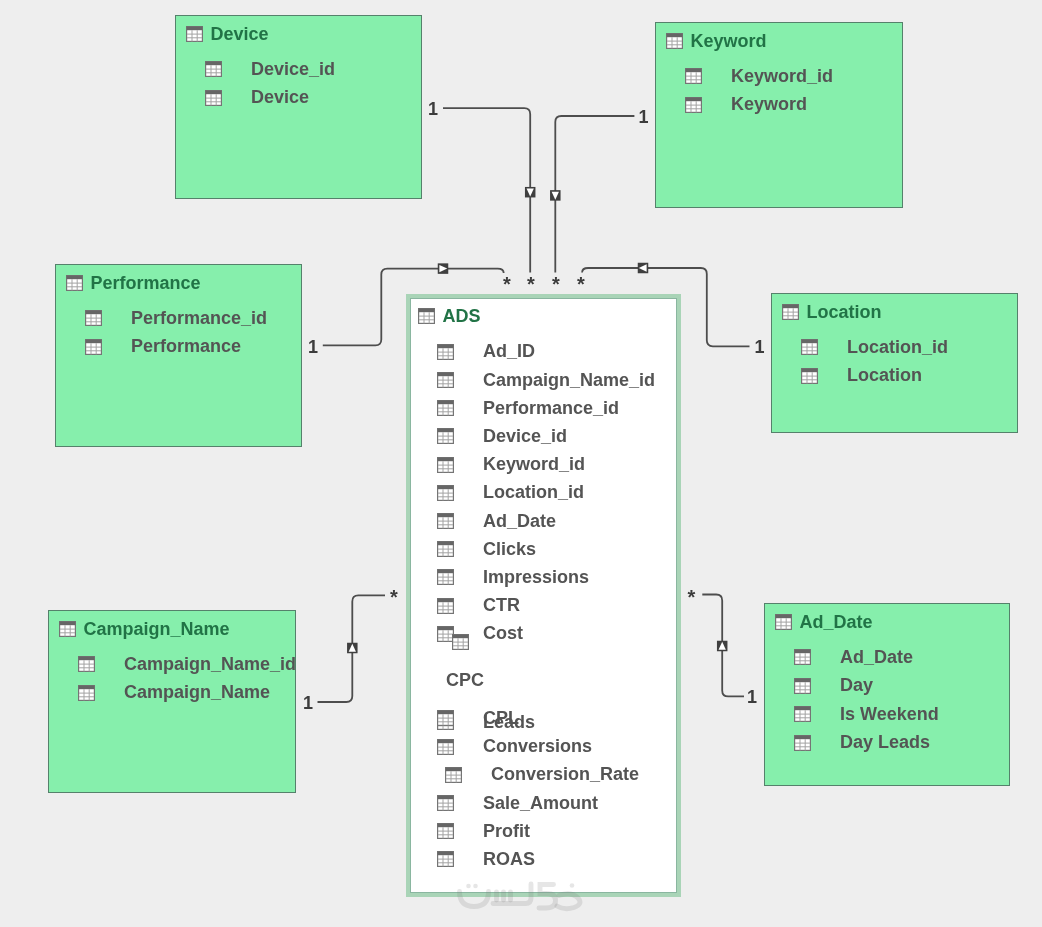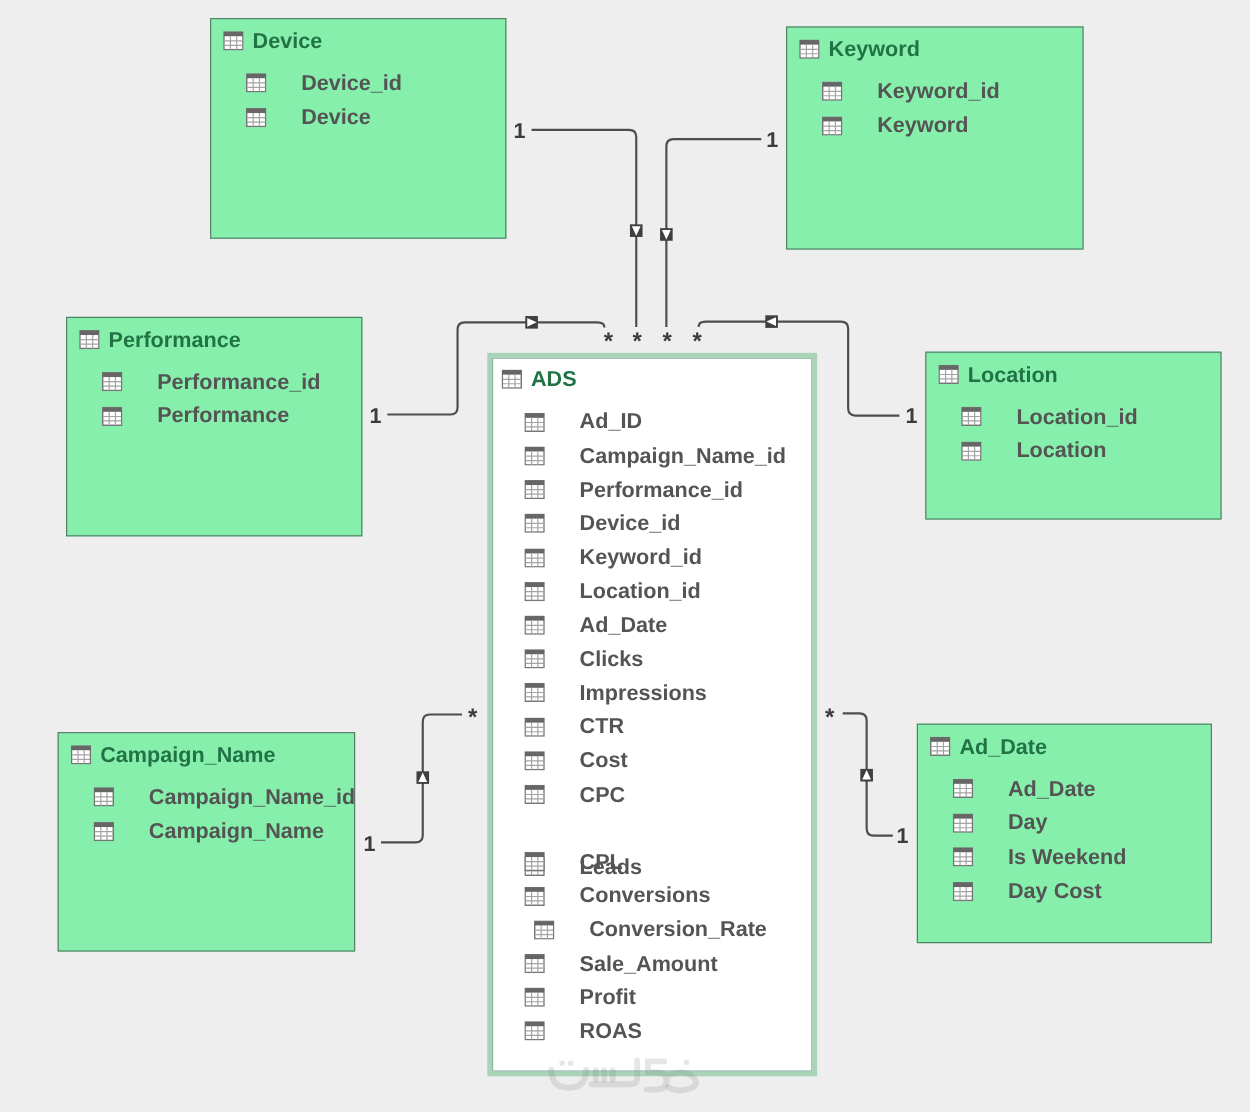--- a/index.html
+++ b/index.html
@@ -238,21 +238,21 @@
     </div>
   <div class="row" style="left:29px;top:129.5px;">
       <svg width="17" height="16" viewBox="0 0 17 16" style="flex:0 0 auto;">
         <rect x="0.6" y="0.6" width="15.8" height="14.8" fill="#ffffff" stroke="#757575" stroke-width="1.2"></rect>
         <rect x="0.6" y="0.6" width="15.8" height="3.6" fill="#666666"></rect>
         <line x1="6" y1="4.2" x2="6" y2="15.4" stroke="#a3a3a3" stroke-width="1"></line>
         <line x1="11.2" y1="4.2" x2="11.2" y2="15.4" stroke="#a3a3a3" stroke-width="1"></line>
         <line x1="1" y1="8.1" x2="16" y2="8.1" stroke="#a3a3a3" stroke-width="1"></line>
         <line x1="1" y1="11.8" x2="16" y2="11.8" stroke="#a3a3a3" stroke-width="1"></line>
       </svg>
-      <span>Day Cost</span>
+      <span>Day Leads</span>
     </div>
 </div>
 <div class="ads" style="left:406px;top:294px;width:275px;height:603px;">
   <div class="hdr" style="left:7.5px;top:9px;">
       <svg width="17" height="16" viewBox="0 0 17 16" style="flex:0 0 auto;">
         <rect x="0.6" y="0.6" width="15.8" height="14.8" fill="#ffffff" stroke="#757575" stroke-width="1.2"></rect>
         <rect x="0.6" y="0.6" width="15.8" height="3.6" fill="#666666"></rect>
         <line x1="6" y1="4.2" x2="6" y2="15.4" stroke="#a3a3a3" stroke-width="1"></line>
         <line x1="11.2" y1="4.2" x2="11.2" y2="15.4" stroke="#a3a3a3" stroke-width="1"></line>
         <line x1="1" y1="8.1" x2="16" y2="8.1" stroke="#a3a3a3" stroke-width="1"></line>
@@ -374,21 +374,21 @@
       <svg width="17" height="16" viewBox="0 0 17 16" style="flex:0 0 auto;">
         <rect x="0.6" y="0.6" width="15.8" height="14.8" fill="#ffffff" stroke="#757575" stroke-width="1.2"></rect>
         <rect x="0.6" y="0.6" width="15.8" height="3.6" fill="#666666"></rect>
         <line x1="6" y1="4.2" x2="6" y2="15.4" stroke="#a3a3a3" stroke-width="1"></line>
         <line x1="11.2" y1="4.2" x2="11.2" y2="15.4" stroke="#a3a3a3" stroke-width="1"></line>
         <line x1="1" y1="8.1" x2="16" y2="8.1" stroke="#a3a3a3" stroke-width="1"></line>
         <line x1="1" y1="11.8" x2="16" y2="11.8" stroke="#a3a3a3" stroke-width="1"></line>
       </svg>
       <span>Cost</span>
     </div>
-  <div class="row" style="left:27px;top:355.0px;">
+  <div class="row" style="left:27px;top:336px;flex-direction:column;">
       <svg width="17" height="16" viewBox="0 0 17 16" style="flex:0 0 auto;">
         <rect x="0.6" y="0.6" width="15.8" height="14.8" fill="#ffffff" stroke="#757575" stroke-width="1.2"></rect>
         <rect x="0.6" y="0.6" width="15.8" height="3.6" fill="#666666"></rect>
         <line x1="6" y1="4.2" x2="6" y2="15.4" stroke="#a3a3a3" stroke-width="1"></line>
         <line x1="11.2" y1="4.2" x2="11.2" y2="15.4" stroke="#a3a3a3" stroke-width="1"></line>
         <line x1="1" y1="8.1" x2="16" y2="8.1" stroke="#a3a3a3" stroke-width="1"></line>
         <line x1="1" y1="11.8" x2="16" y2="11.8" stroke="#a3a3a3" stroke-width="1"></line>
       </svg>
       <span>CPC</span>
     </div>

